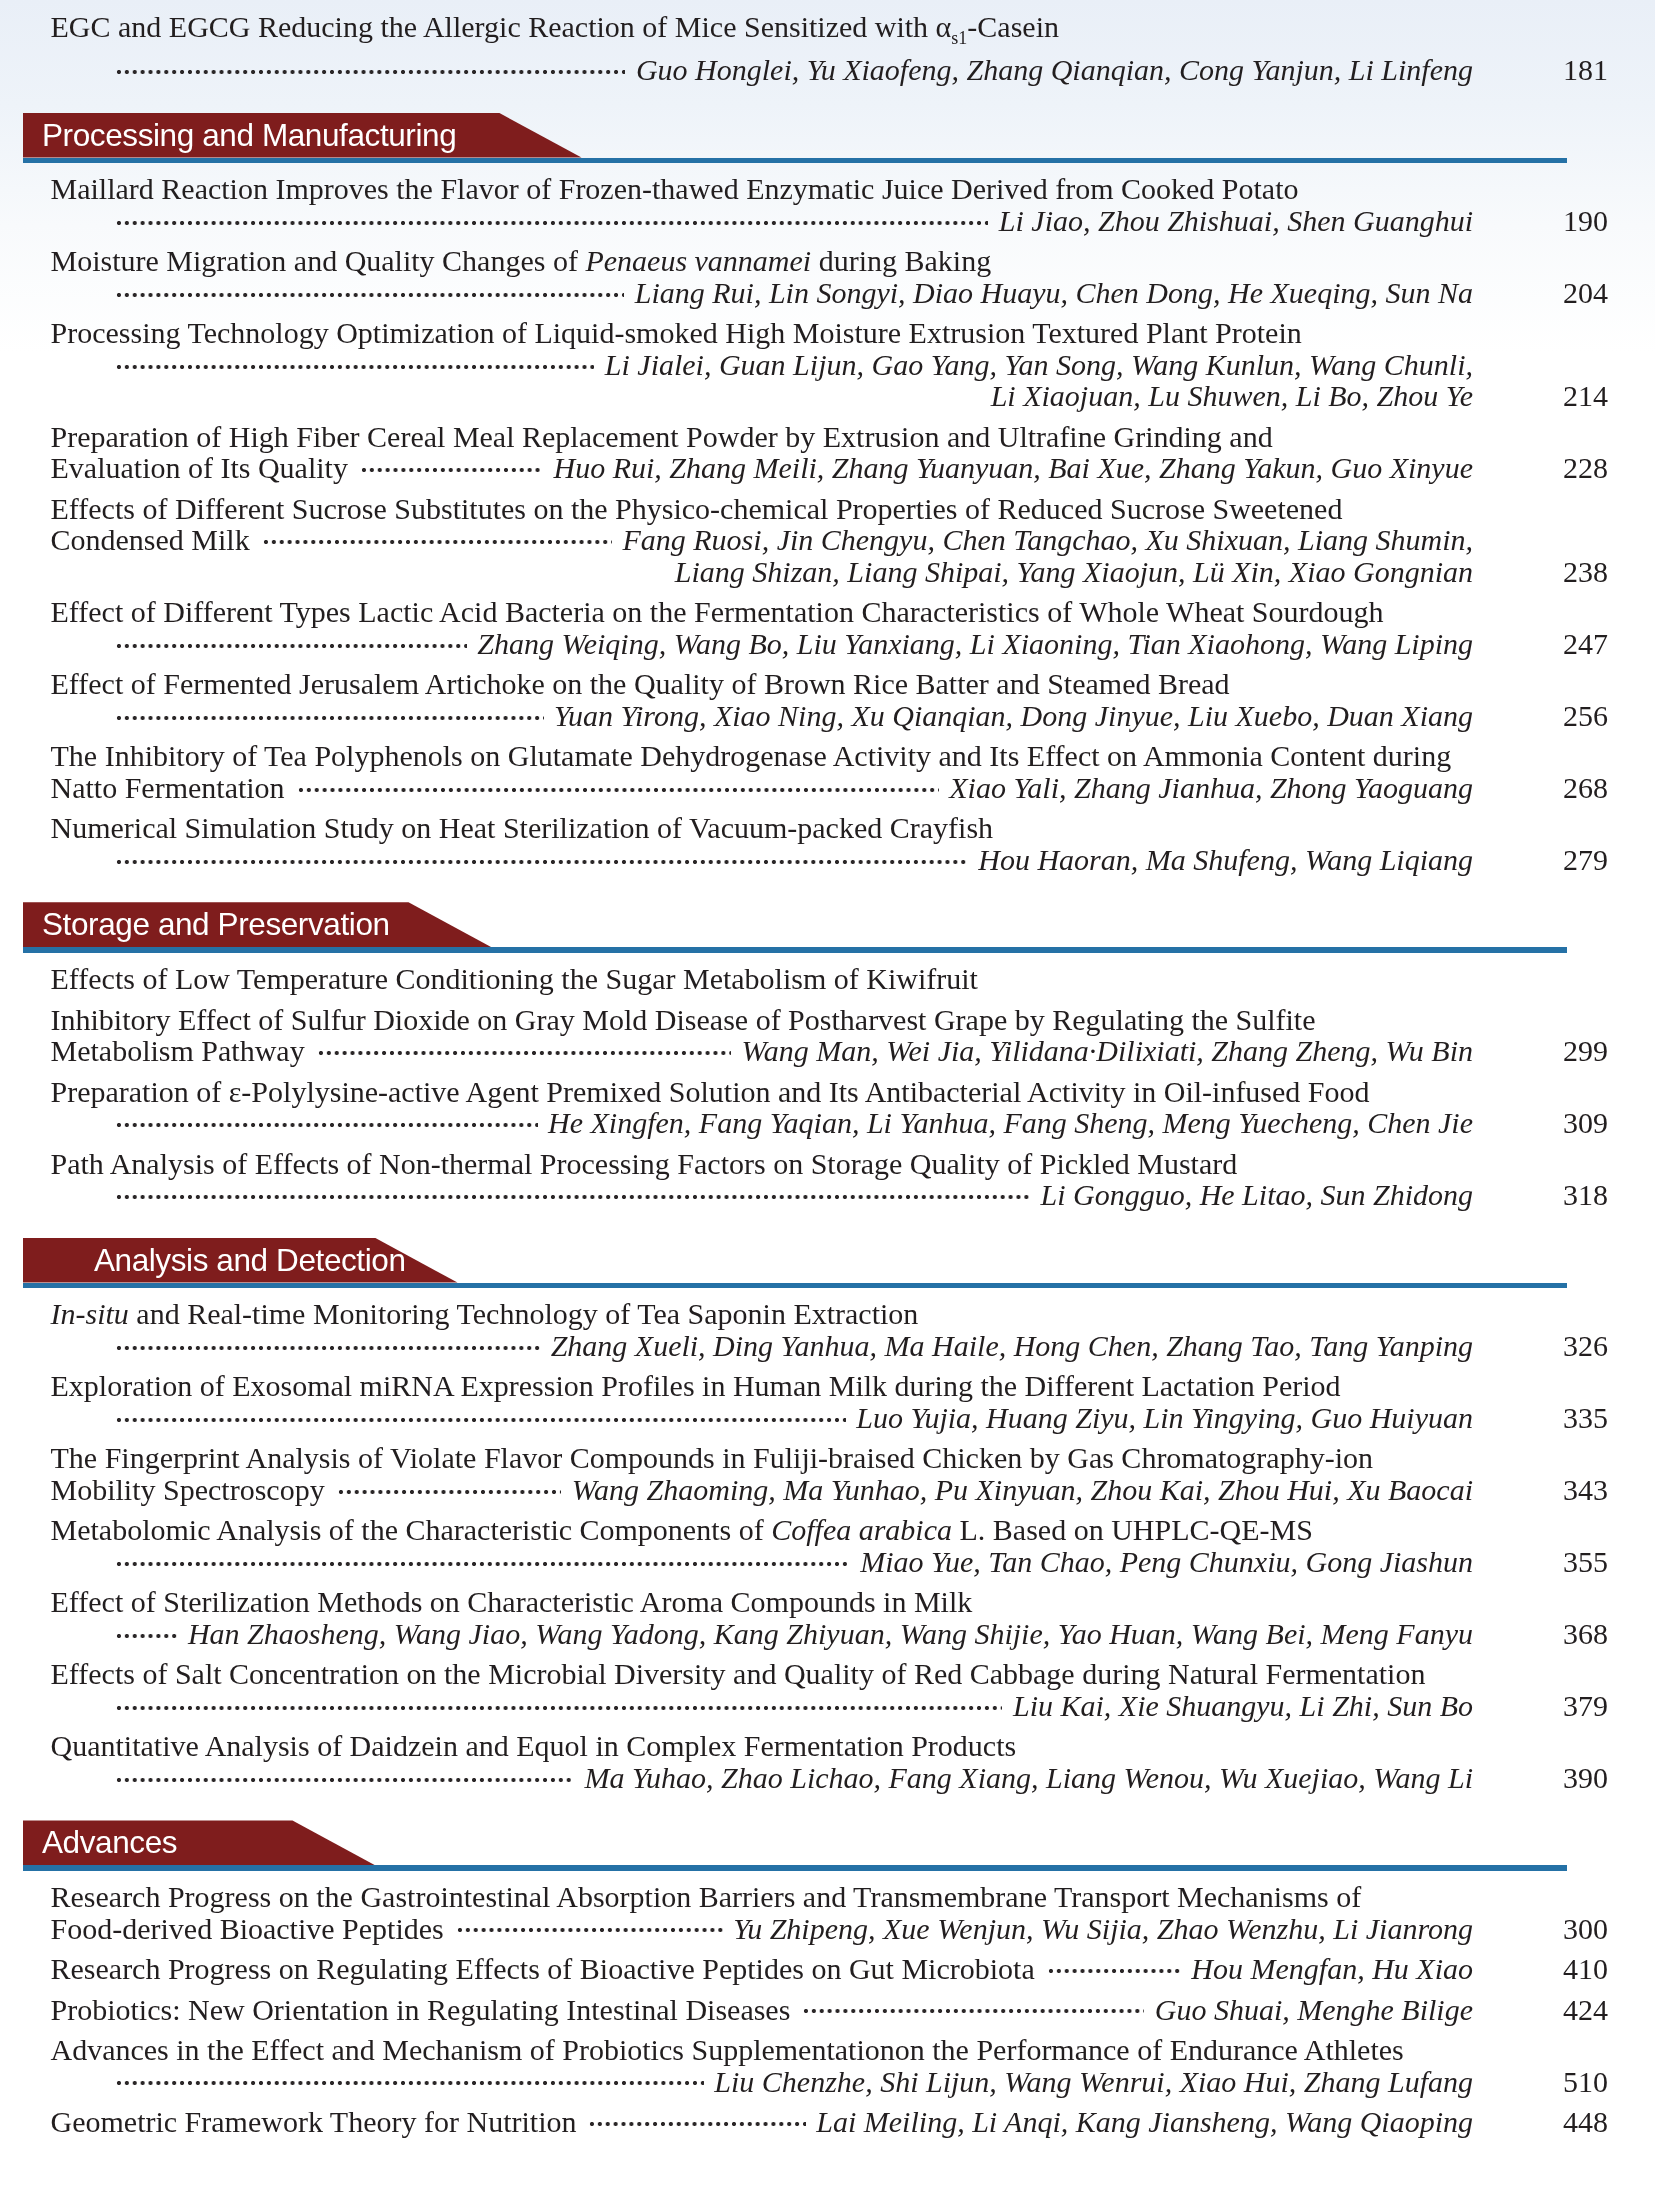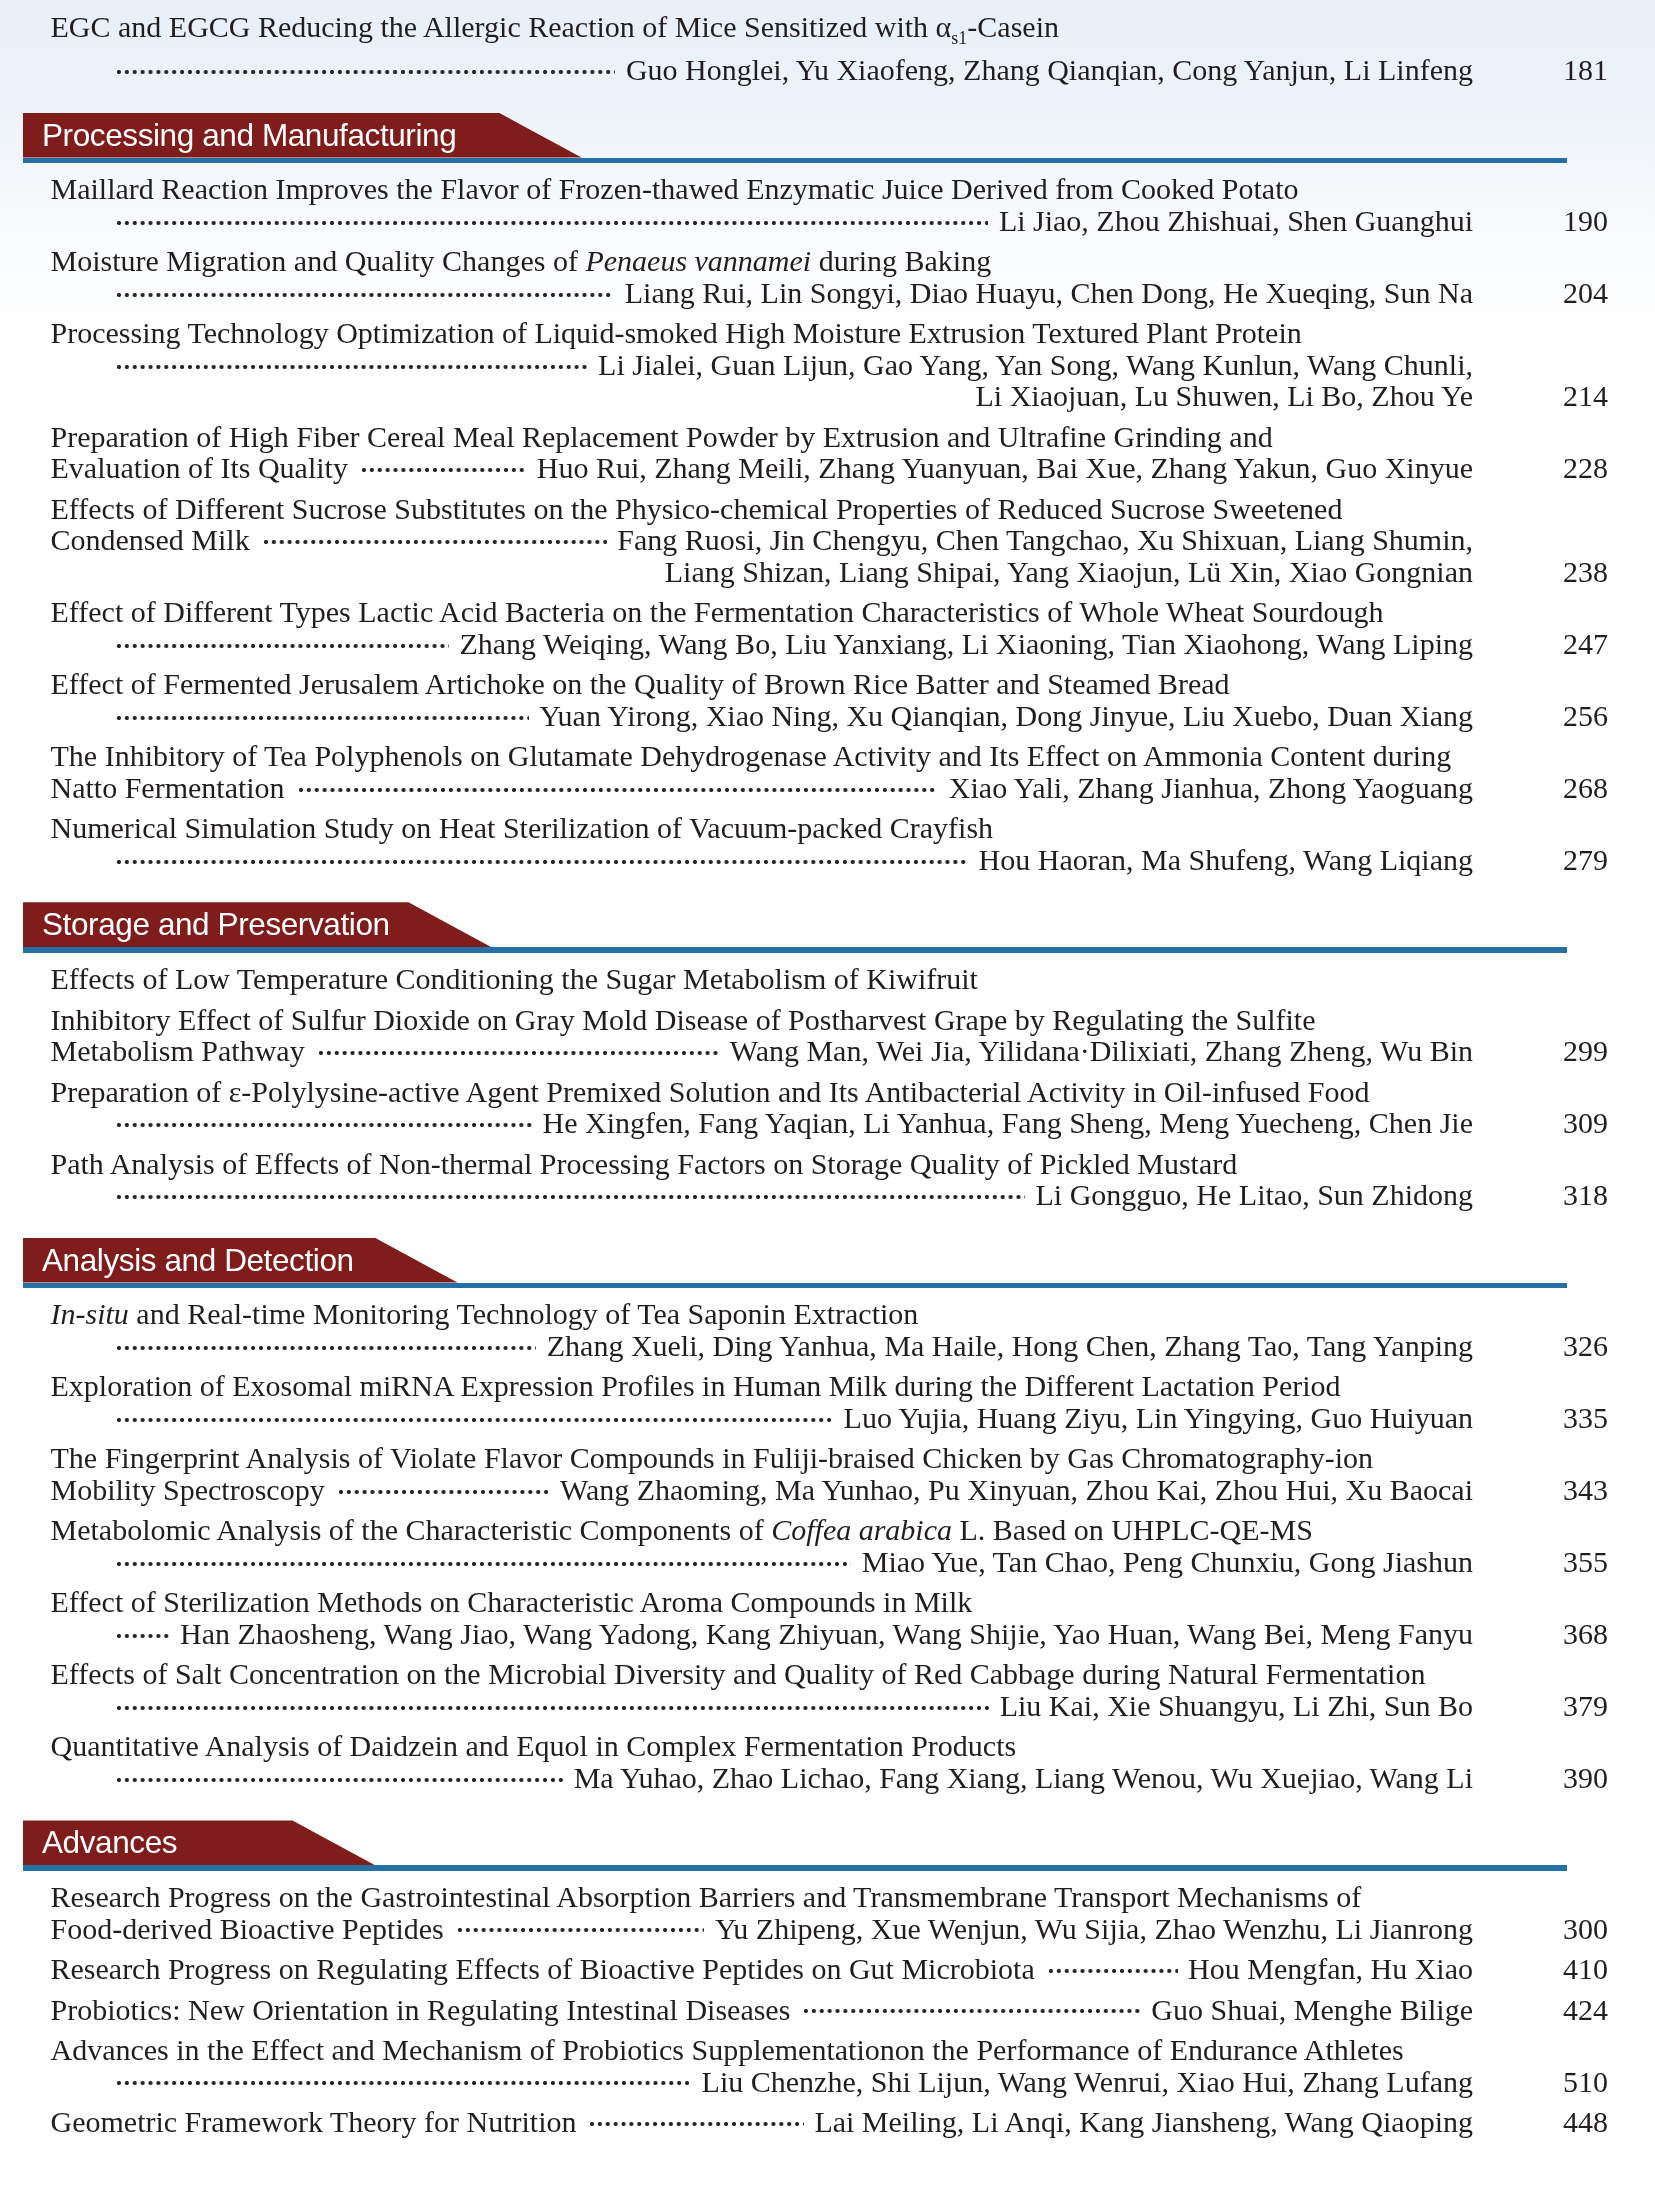--- a/index.html
+++ b/index.html
@@ -15,21 +15,21 @@
   .entry{margin-bottom:9px;}
   .t i{font-style:italic;}
   sub{font-size:60%;}
   .dots{
     flex:1 1 auto;min-width:13.5px;height:16.5px;align-self:auto;
     background:radial-gradient(circle,#2a2627 1.8px,rgba(42,38,39,0) 2.3px) left center / 7.9px 7.9px repeat-x;
     margin:0 10.5px 0 12px;
   }
   .dots.indent{margin-left:64px;}
   .spacer{flex:1 1 auto;}
-  .authors{text-align:right;}
+  .authors{font-style:italic;text-align:right;}
   .page{flex:0 0 135px;text-align:right;}
   .banner-block{margin:27px 0 10.5px 0;}
   .banner{
     height:45px;background:#7f1d1d;display:flex;align-items:center;
     clip-path:polygon(0 0, calc(100% - 83px) 0, 100% 100%, 0 100%);
   }
   .banner-label{
     font-family:"Liberation Sans", sans-serif;font-size:31.5px;line-height:45px;
     color:#ffffff;padding-left:19.5px;letter-spacing:-0.4px;
   }
@@ -200,21 +200,21 @@
           <span class="t">Path Analysis of Effects of Non-thermal Processing Factors on Storage Quality of Pickled Mustard</span>
         </div>
         <div class="row">
           <span class="dots indent"></span>
           <span class="authors">Li Gongguo, He Litao, Sun Zhidong</span>
           <span class="page">318</span>
         </div>
       </div>
     </div>
     <div class="banner-block">
-      <div class="banner" style="width: 435px;">
+      <div class="banner" style="width: 435px; justify-content: center;">
         <span class="banner-label">Analysis and Detection</span>
       </div>
       <div class="banner-line"></div>
     </div>
     <div>
       <div class="entry">
         <div class="row">
           <span class="t"><i>In-situ</i> and Real-time Monitoring Technology of Tea Saponin Extraction</span>
         </div>
         <div class="row">

